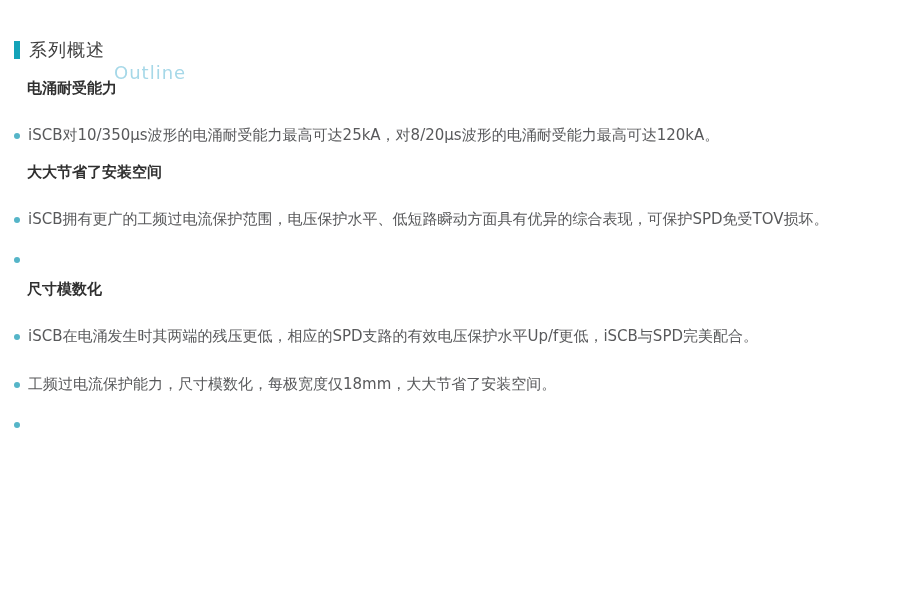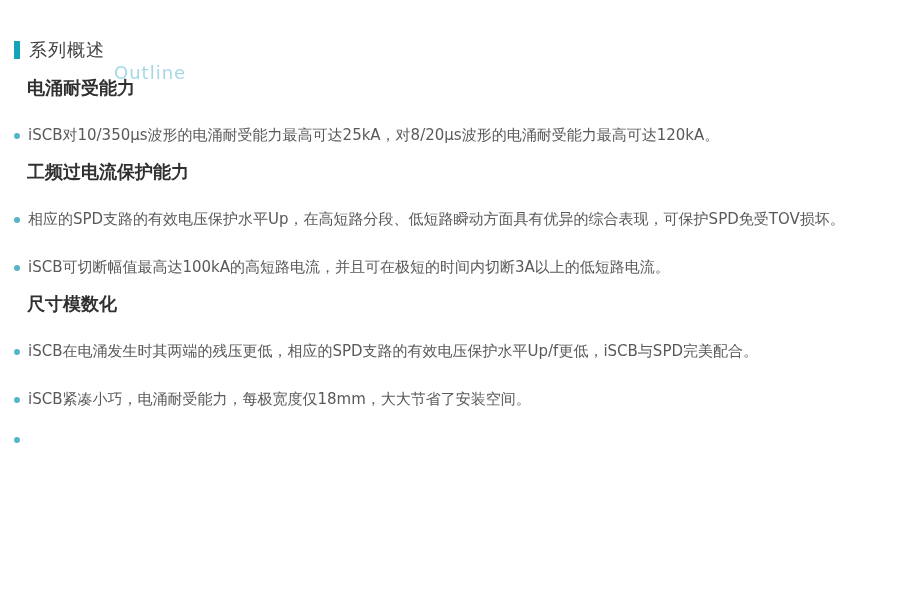--- a/index.html
+++ b/index.html
@@ -38,21 +38,21 @@
   .title-en {
     font-size: 18px;
     color: var(--title-en, #A6D8E8);
     margin-left: 9px;
     letter-spacing: 1px;
     white-space: nowrap;
     margin-top: 44px;
   }
   .heading {
     margin: 16px 0 0 13px;
-    font-size: 18px;
+    font-size: 15px;
     font-weight: bold;
     color: var(--heading-text, #303030);
     line-height: 20px;
     white-space: nowrap;
   }
   .heading.first {
     margin-top: 17px;
   }
   .bullet {
     display: flex;
@@ -82,38 +82,37 @@
     <span class="title-zh">系列概述</span>
     <span class="title-en">Outline</span>
   </div>
 
   <div class="heading first">电涌耐受能力</div>
   <div class="bullet">
     <span class="dot"></span>
     <span>iSCB对10/350μs波形的电涌耐受能力最高可达25kA，对8/20μs波形的电涌耐受能力最高可达120kA。</span>
   </div>
 
-  <div class="heading">工频过电流保护能力</div>
+  <div class="heading">大大节省了安装空间</div>
   <div class="bullet">
     <span class="dot"></span>
-    <span>相应的SPD支路的有效电压保护水平Up，在高短路分段、低短路瞬动方面具有优异的综合表现，可保护SPD免受TOV损坏。</span>
+    <span>iSCB拥有更广的工频过电流保护范围，电压保护水平、低短路瞬动方面具有优异的综合表现，可保护SPD免受TOV损坏。</span>
   </div>
   <div class="bullet">
     <span class="dot"></span>
-    <span>iSCB可切断幅值最高达100kA的高短路电流，并且可在极短的时间内切断3A以上的低短路电流。</span>
   </div>
 
   <div class="heading">尺寸模数化</div>
   <div class="bullet">
     <span class="dot"></span>
     <span>iSCB在电涌发生时其两端的残压更低，相应的SPD支路的有效电压保护水平Up/f更低，iSCB与SPD完美配合。</span>
   </div>
 
   <div class="bullet">
     <span class="dot"></span>
-    <span>iSCB紧凑小巧，电涌耐受能力，每极宽度仅18mm，大大节省了安装空间。</span>
+    <span>工频过电流保护能力，尺寸模数化，每极宽度仅18mm，大大节省了安装空间。</span>
   </div>
 
   <div class="bullet">
     <span class="dot"></span>
   </div>
 
 </div>
 
 </body></html>

